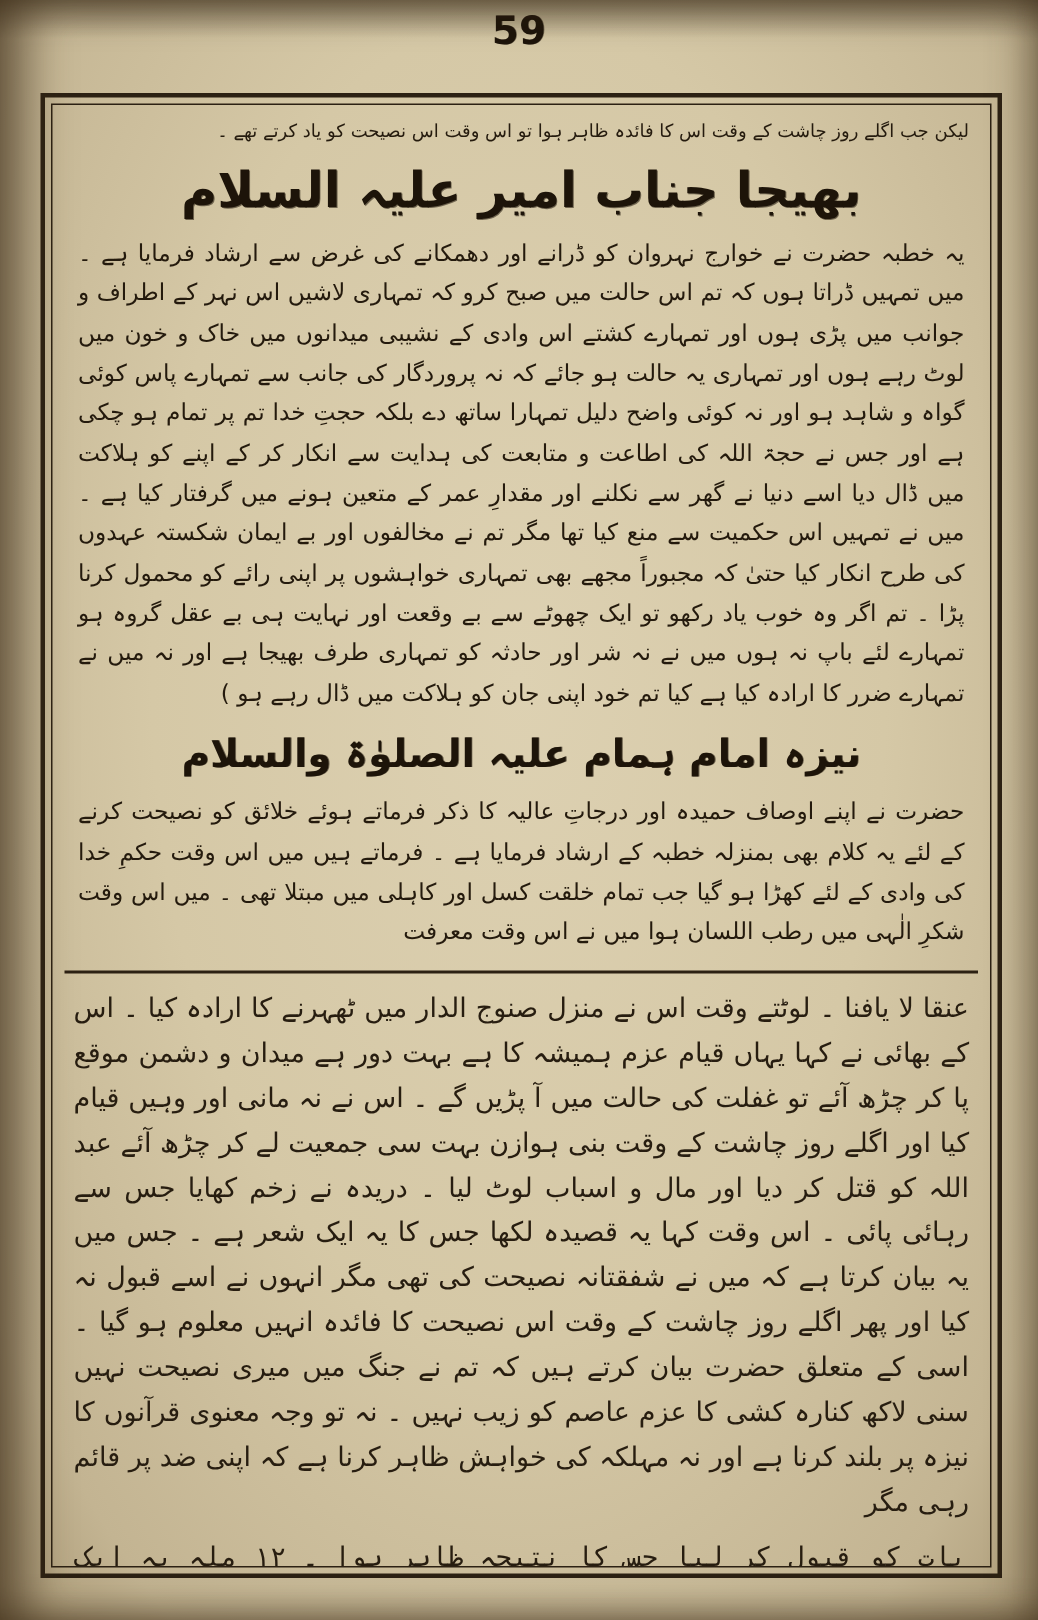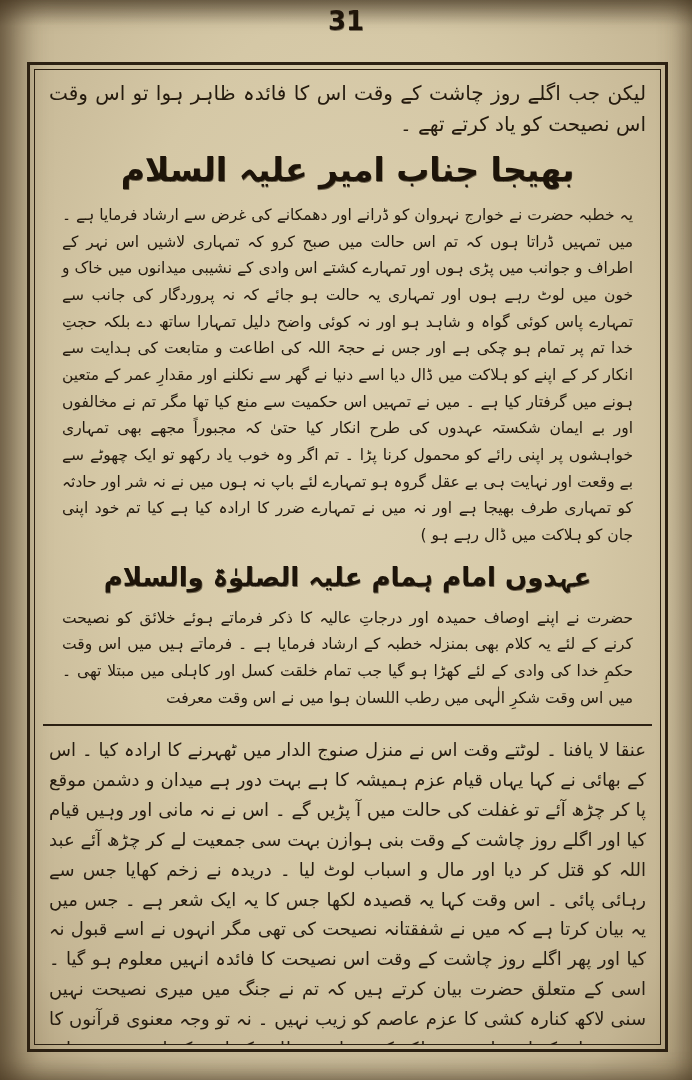--- a/index.html
+++ b/index.html
@@ -60,36 +60,36 @@
     width: 100%;
     height: 100%;
     box-sizing: border-box;
     padding: 8px 14px 6px 14px;
     direction: rtl;
     color: #251b0e;
     overflow: hidden;
   }
   .top-note {
     margin: 0 0 2px 0;
-    font-size: 20px;
+    font-size: 12px;
     line-height: 1.55;
     text-align: justify;
     text-align-last: right;
   }
   .heading {
     text-align: center;
     font-weight: bold;
     color: #1d1409;
     margin: 8px 0 10px 0;
     text-shadow: 0.6px 0.6px 0 rgba(25,16,6,.55);
   }
   .h1 { font-size: 33px; margin-top: 10px; }
   .h2 { font-size: 26px; margin-top: 12px; }
   .body-text {
-    margin: 13px;
+    margin: 3px;
     font-size: 15.5px;
     line-height: 1.72;
     text-align: justify;
     text-align-last: right;
     color: #241a0d;
   }
   .divider {
     border-top: 2px solid #2c2113;
     margin: 12px -6px 9px -6px;
   }
@@ -108,32 +108,32 @@
     font-family: Liberation Mono, monospace;
   }
 </style>
 </head>
 <body>
 
 <div class="scan">
 
   <div class="corner-shade"></div>
 
-  <div class="page-number">31</div>
+  <div class="page-number">59</div>
 
   <div class="frame">
     <div class="frame-inner">
 
       <p class="top-note">لیکن جب اگلے روز چاشت کے وقت اس کا فائدہ ظاہر ہوا تو اس وقت اس نصیحت کو یاد کرتے تھے ۔</p>
 
       <h1 class="heading h1">بھیجا جناب امیر علیہ السلام</h1>
 
       <p class="body-text">یہ خطبہ حضرت نے خوارج نہروان کو ڈرانے اور دھمکانے کی غرض سے ارشاد فرمایا ہے ۔ میں تمہیں ڈراتا ہوں کہ تم اس حالت میں صبح کرو کہ تمہاری لاشیں اس نہر کے اطراف و جوانب میں پڑی ہوں اور تمہارے کشتے اس وادی کے نشیبی میدانوں میں خاک و خون میں لوٹ رہے ہوں اور تمہاری یہ حالت ہو جائے کہ نہ پروردگار کی جانب سے تمہارے پاس کوئی گواہ و شاہد ہو اور نہ کوئی واضح دلیل تمہارا ساتھ دے بلکہ حجتِ خدا تم پر تمام ہو چکی ہے اور جس نے حجۃ اللہ کی اطاعت و متابعت کی ہدایت سے انکار کر کے اپنے کو ہلاکت میں ڈال دیا اسے دنیا نے گھر سے نکلنے اور مقدارِ عمر کے متعین ہونے میں گرفتار کیا ہے ۔ میں نے تمہیں اس حکمیت سے منع کیا تھا مگر تم نے مخالفوں اور بے ایمان شکستہ عہدوں کی طرح انکار کیا حتیٰ کہ مجبوراً مجھے بھی تمہاری خواہشوں پر اپنی رائے کو محمول کرنا پڑا ۔ تم اگر وہ خوب یاد رکھو تو ایک چھوٹے سے بے وقعت اور نہایت ہی بے عقل گروہ ہو تمہارے لئے باپ نہ ہوں میں نے نہ شر اور حادثہ کو تمہاری طرف بھیجا ہے اور نہ میں نے تمہارے ضرر کا ارادہ کیا ہے کیا تم خود اپنی جان کو ہلاکت میں ڈال رہے ہو )</p>
 
-      <h2 class="heading h2">عہدوں امام ہمام علیہ الصلوٰۃ والسلام</h2>
+      <h2 class="heading h2">نیزہ امام ہمام علیہ الصلوٰۃ والسلام</h2>
 
       <p class="body-text">حضرت نے اپنے اوصاف حمیدہ اور درجاتِ عالیہ کا ذکر فرماتے ہوئے خلائق کو نصیحت کرنے کے لئے یہ کلام بھی بمنزلہ خطبہ کے ارشاد فرمایا ہے ۔ فرماتے ہیں میں اس وقت حکمِ خدا کی وادی کے لئے کھڑا ہو گیا جب تمام خلقت کسل اور کاہلی میں مبتلا تھی ۔ میں اس وقت شکرِ الٰہی میں رطب اللسان ہوا میں نے اس وقت معرفت</p>
 
       <div class="divider"></div>
 
       <p class="footnote">عنقا لا یافنا ۔ لوٹتے وقت اس نے منزل صنوج الدار میں ٹھہرنے کا ارادہ کیا ۔ اس کے بھائی نے کہا یہاں قیام عزم ہمیشہ کا ہے بہت دور ہے میدان و دشمن موقع پا کر چڑھ آئے تو غفلت کی حالت میں آ پڑیں گے ۔ اس نے نہ مانی اور وہیں قیام کیا اور اگلے روز چاشت کے وقت بنی ہوازن بہت سی جمعیت لے کر چڑھ آئے عبد اللہ کو قتل کر دیا اور مال و اسباب لوٹ لیا ۔ دریدہ نے زخم کھایا جس سے رہائی پائی ۔ اس وقت کہا یہ قصیدہ لکھا جس کا یہ ایک شعر ہے ۔ جس میں یہ بیان کرتا ہے کہ میں نے شفقتانہ نصیحت کی تھی مگر انہوں نے اسے قبول نہ کیا اور پھر اگلے روز چاشت کے وقت اس نصیحت کا فائدہ انہیں معلوم ہو گیا ۔ اسی کے متعلق حضرت بیان کرتے ہیں کہ تم نے جنگ میں میری نصیحت نہیں سنی لاکھ کنارہ کشی کا عزم عاصم کو زیب نہیں ۔ نہ تو وجہ معنوی قرآنوں کا نیزہ پر بلند کرنا ہے اور نہ مہلکہ کی خواہش ظاہر کرنا ہے کہ اپنی ضد پر قائم رہی مگر</p>
 
       <p class="footnote last">بات کو قبول کر لیا جس کا نتیجہ ظاہر ہوا ۔ ۱۲ ملہ یہ ایک بد دعا ہے ؏۱۷ بالکھر ۱۲</p>
 
     </div>

